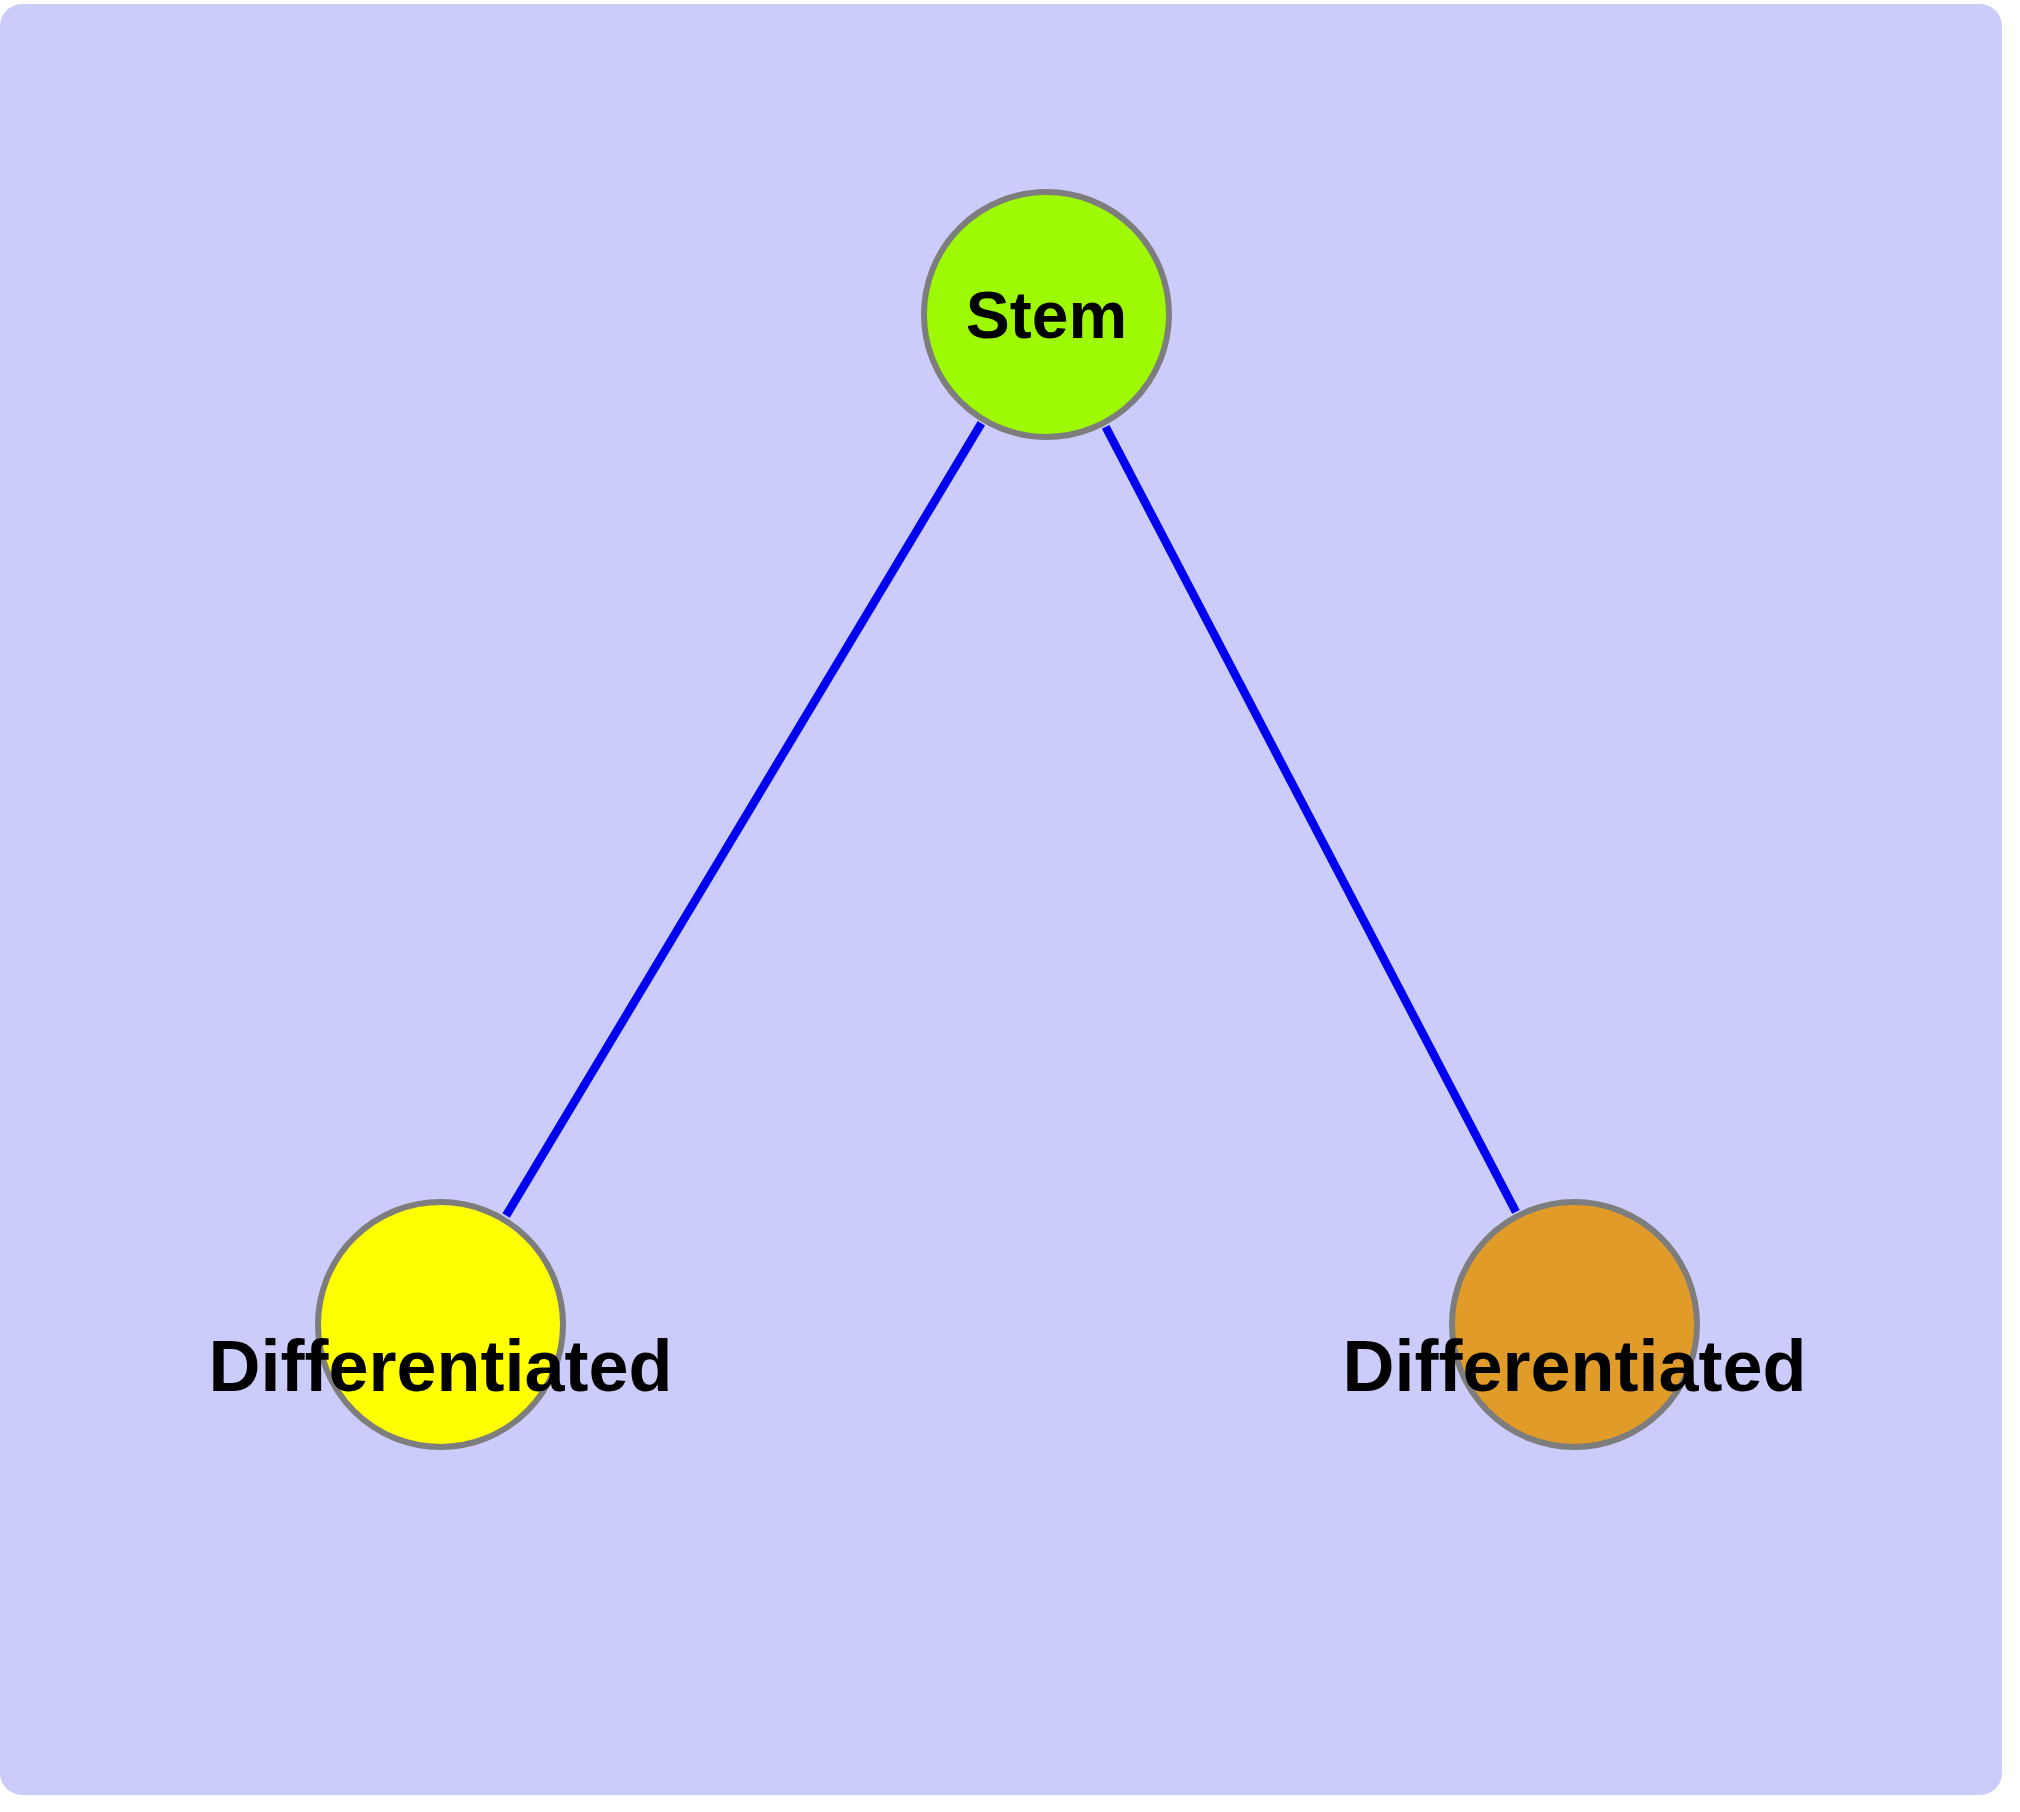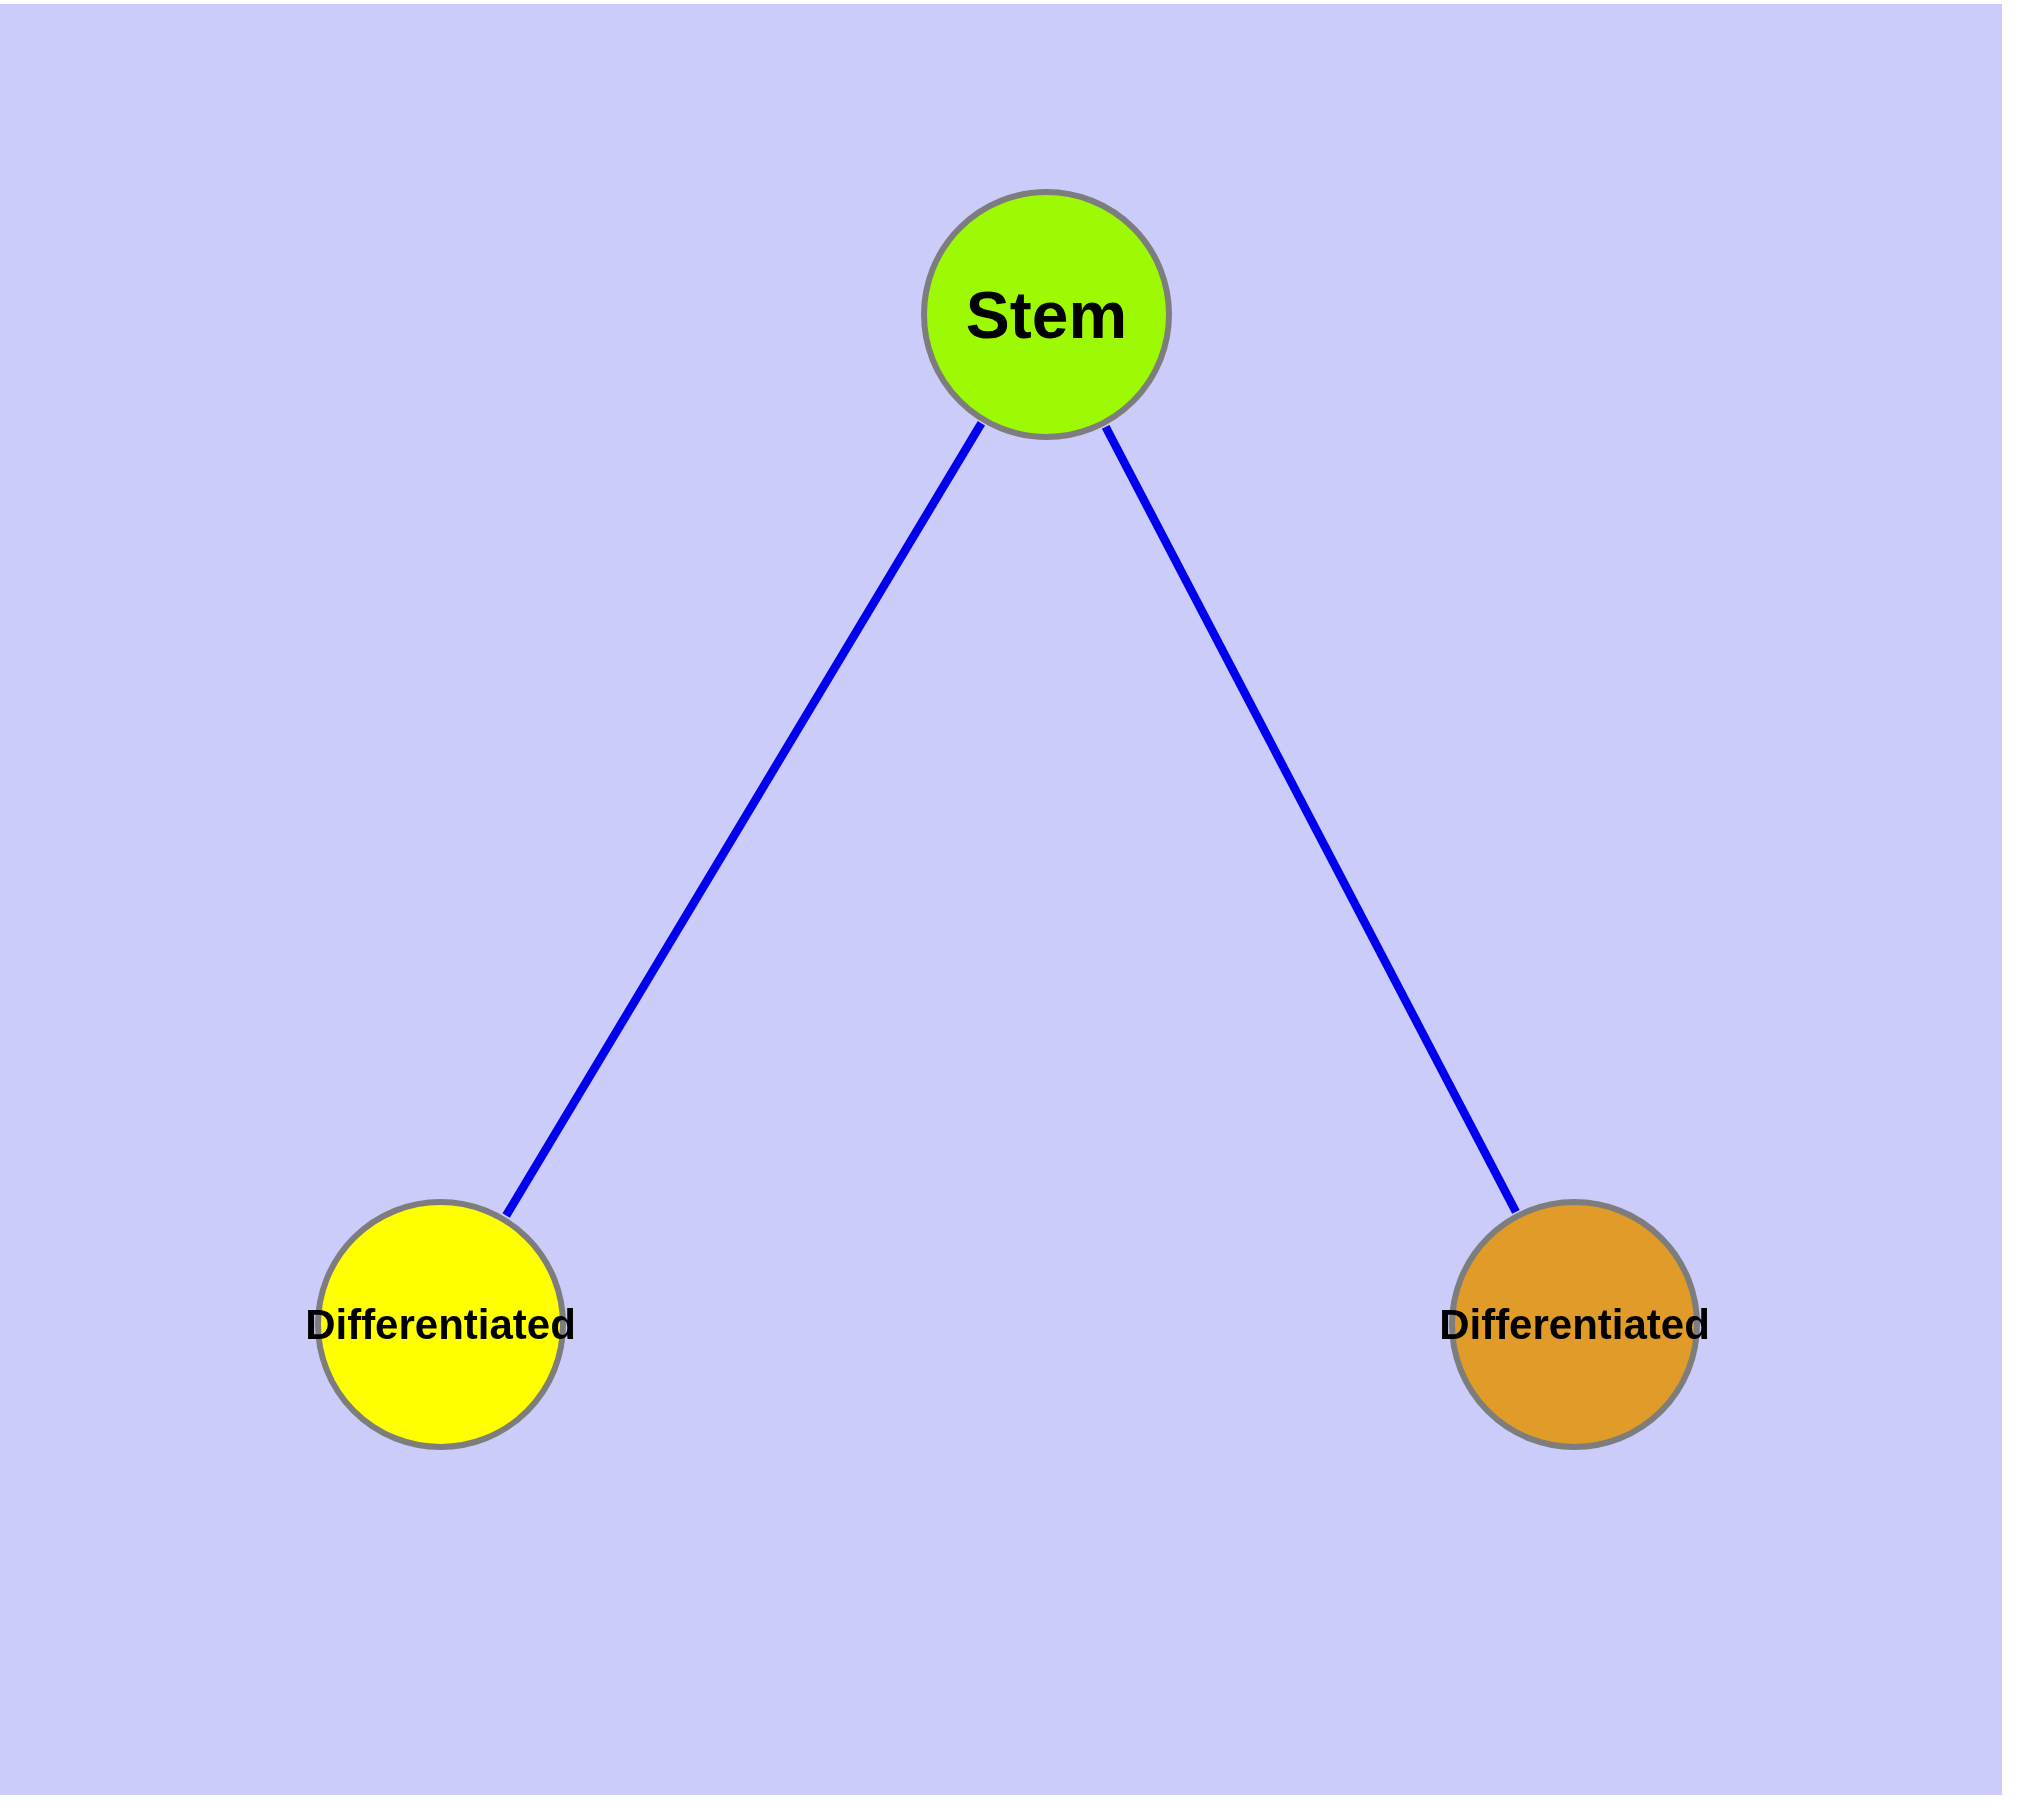--- a/index.html
+++ b/index.html
@@ -16,20 +16,21 @@
   }
 
   #graph-canvas {
     position: absolute;
     left: 0;
     top: 4.2px;
     width: 2002px;
     height: 1791px;
     background: #ccccfa;
     overflow: hidden;
+    border-radius: 22px;
   }
 
   #edge-layer {
     position: absolute;
     left: 0;
     top: 0;
     width: 2002px;
     height: 1791px;
   }
 
@@ -47,21 +48,21 @@
     transform: translate(-50%, -50%);
     white-space: pre;
     text-align: center;
     color: #000000;
     font-family: "Liberation Sans", sans-serif;
     font-weight: bold;
     line-height: 1.13;
     pointer-events: none;
   }
 
-  .label-big   { font-size: 42px; }
+  .label-big   { font-size: 72px; margin-top: 42px; }
   .label-stem  { font-size: 66px; }
 </style>
 </head>
 <body>
 
 <div id="graph-canvas">
 
   <svg id="edge-layer" viewBox="0 0 2362 2113" preserveAspectRatio="none">
     <line id="edge-stem-diff-a" x1="1157.841506975666" y1="494.63345969930924" x2="597.158493024334" y2="1429.3665403006908" stroke="#0000ee" stroke-width="10" stroke-linecap="butt"></line>
     <line id="edge-stem-diff-b" x1="1304.4801684264237" y1="498.9379787548909" x2="1788.5198315735763" y2="1425.0620212451092" stroke="#0000ee" stroke-width="10" stroke-linecap="butt"></line>

